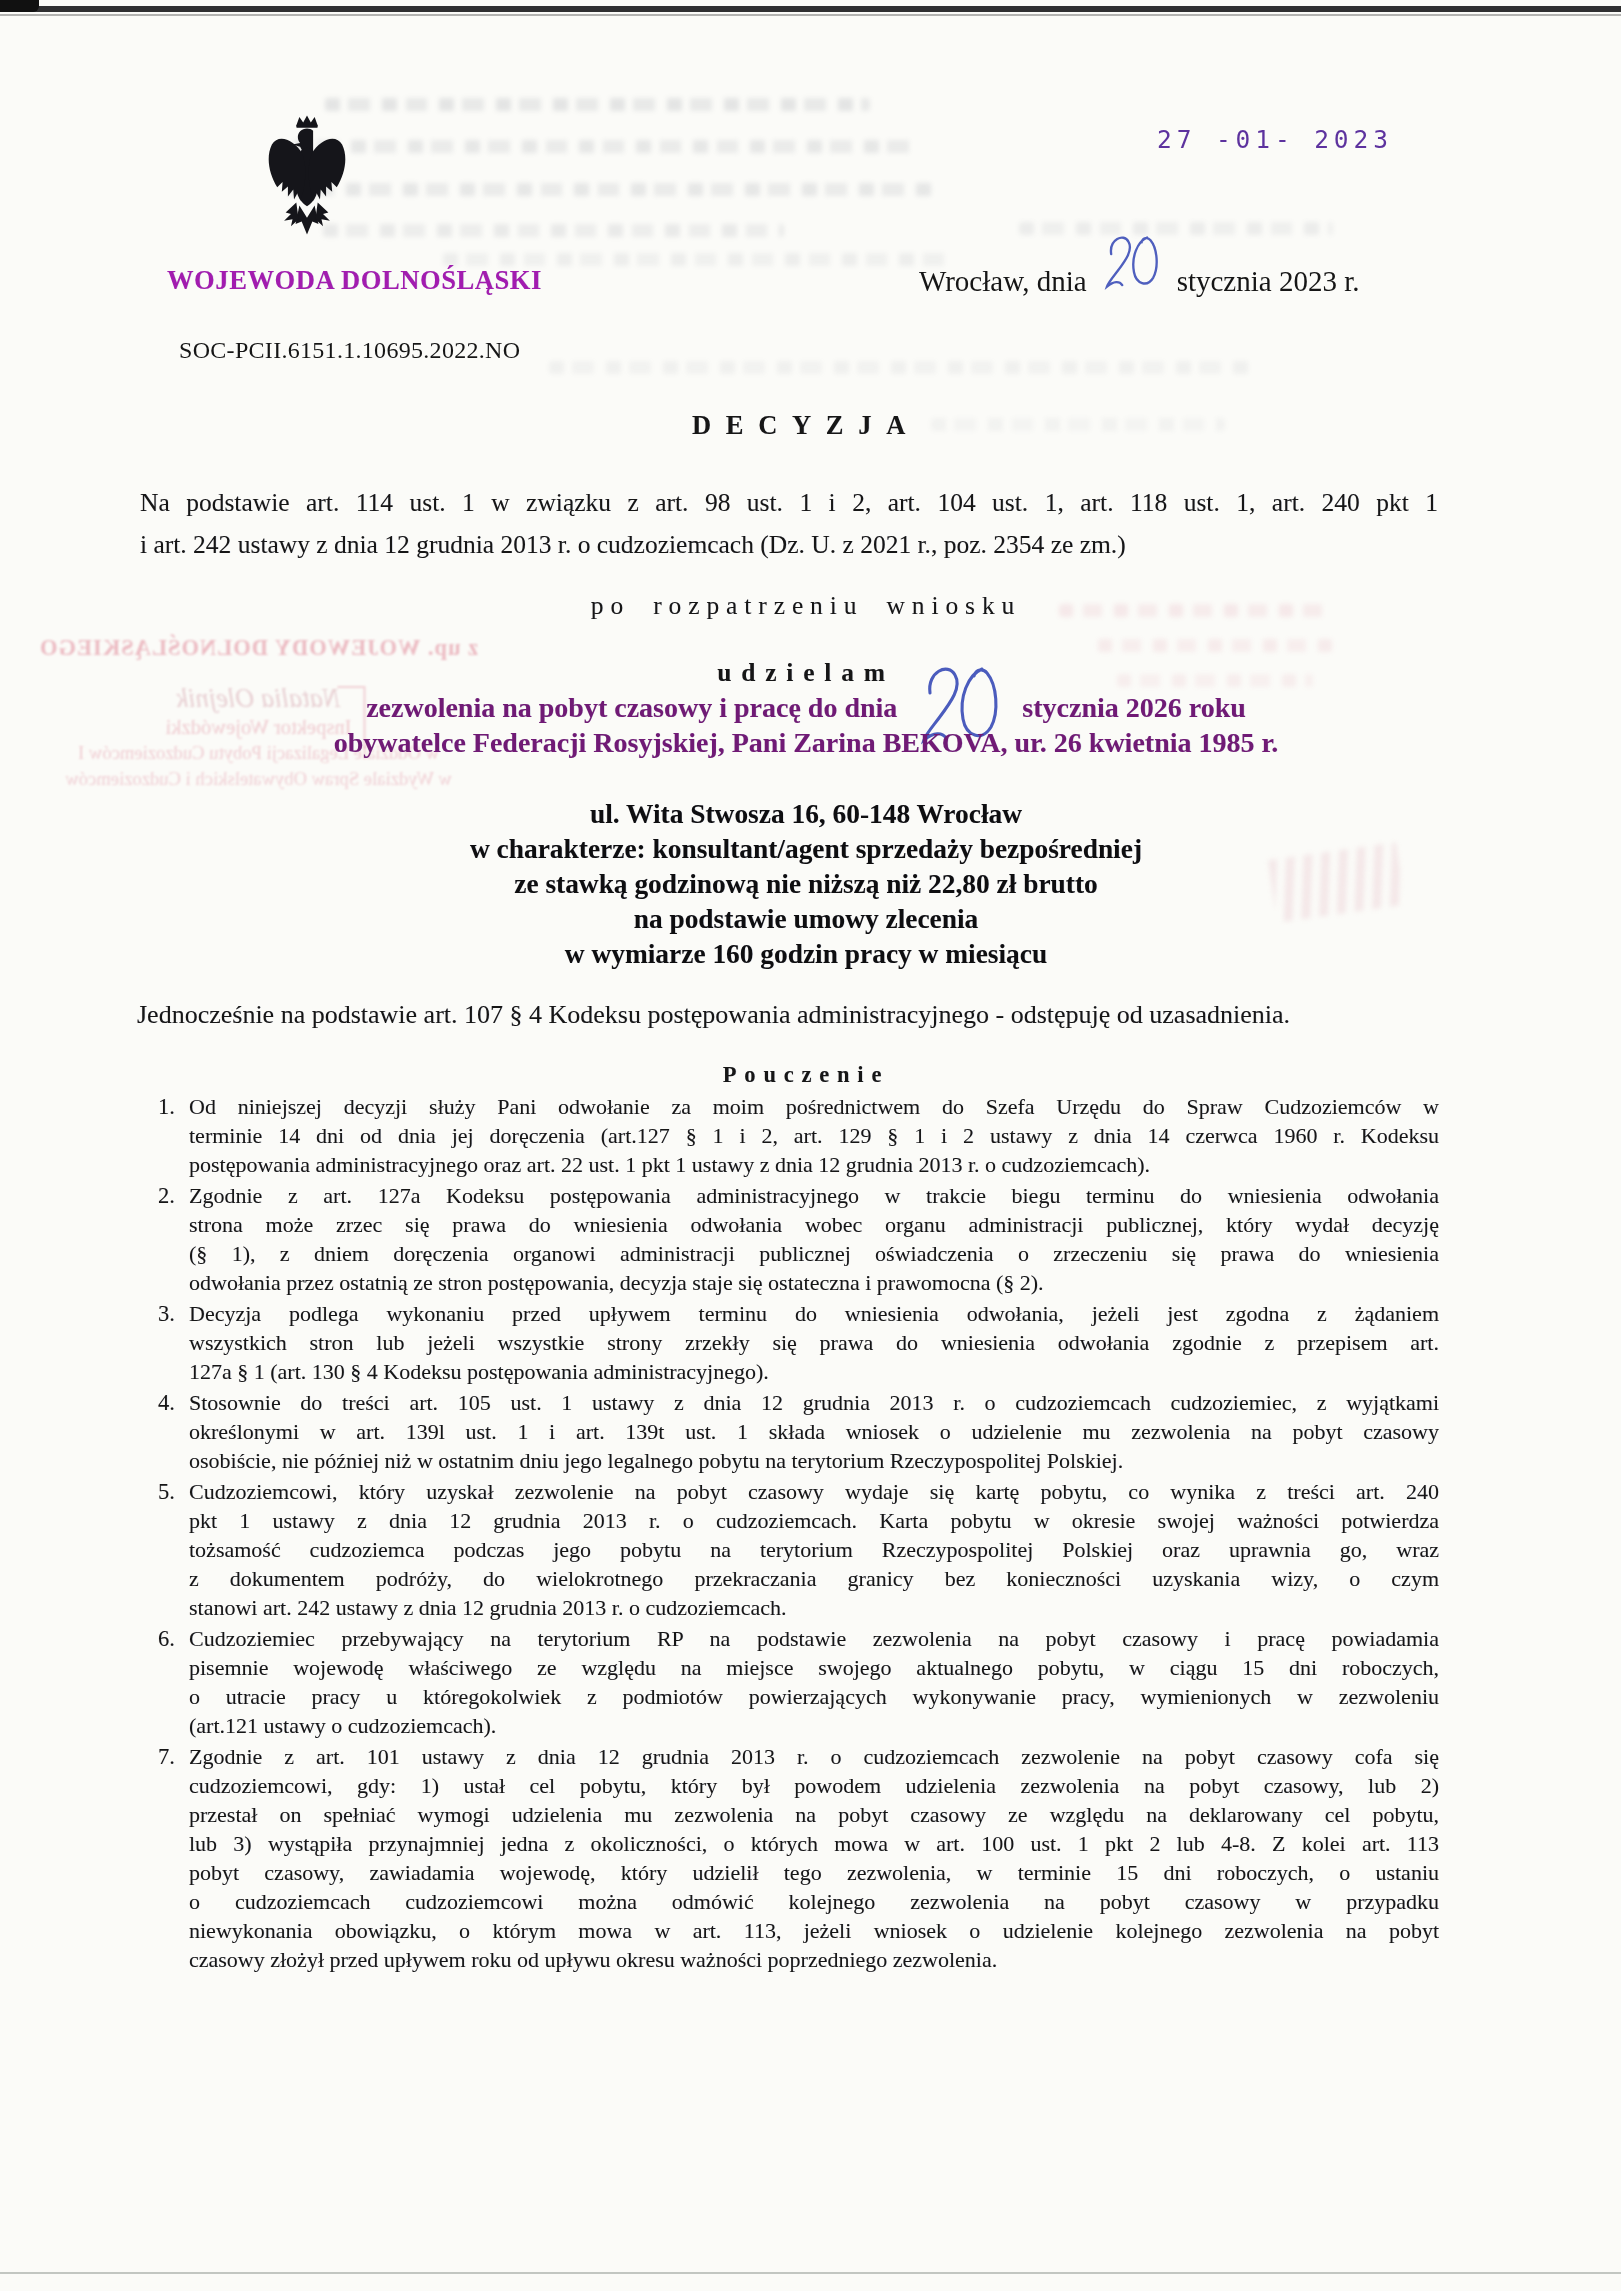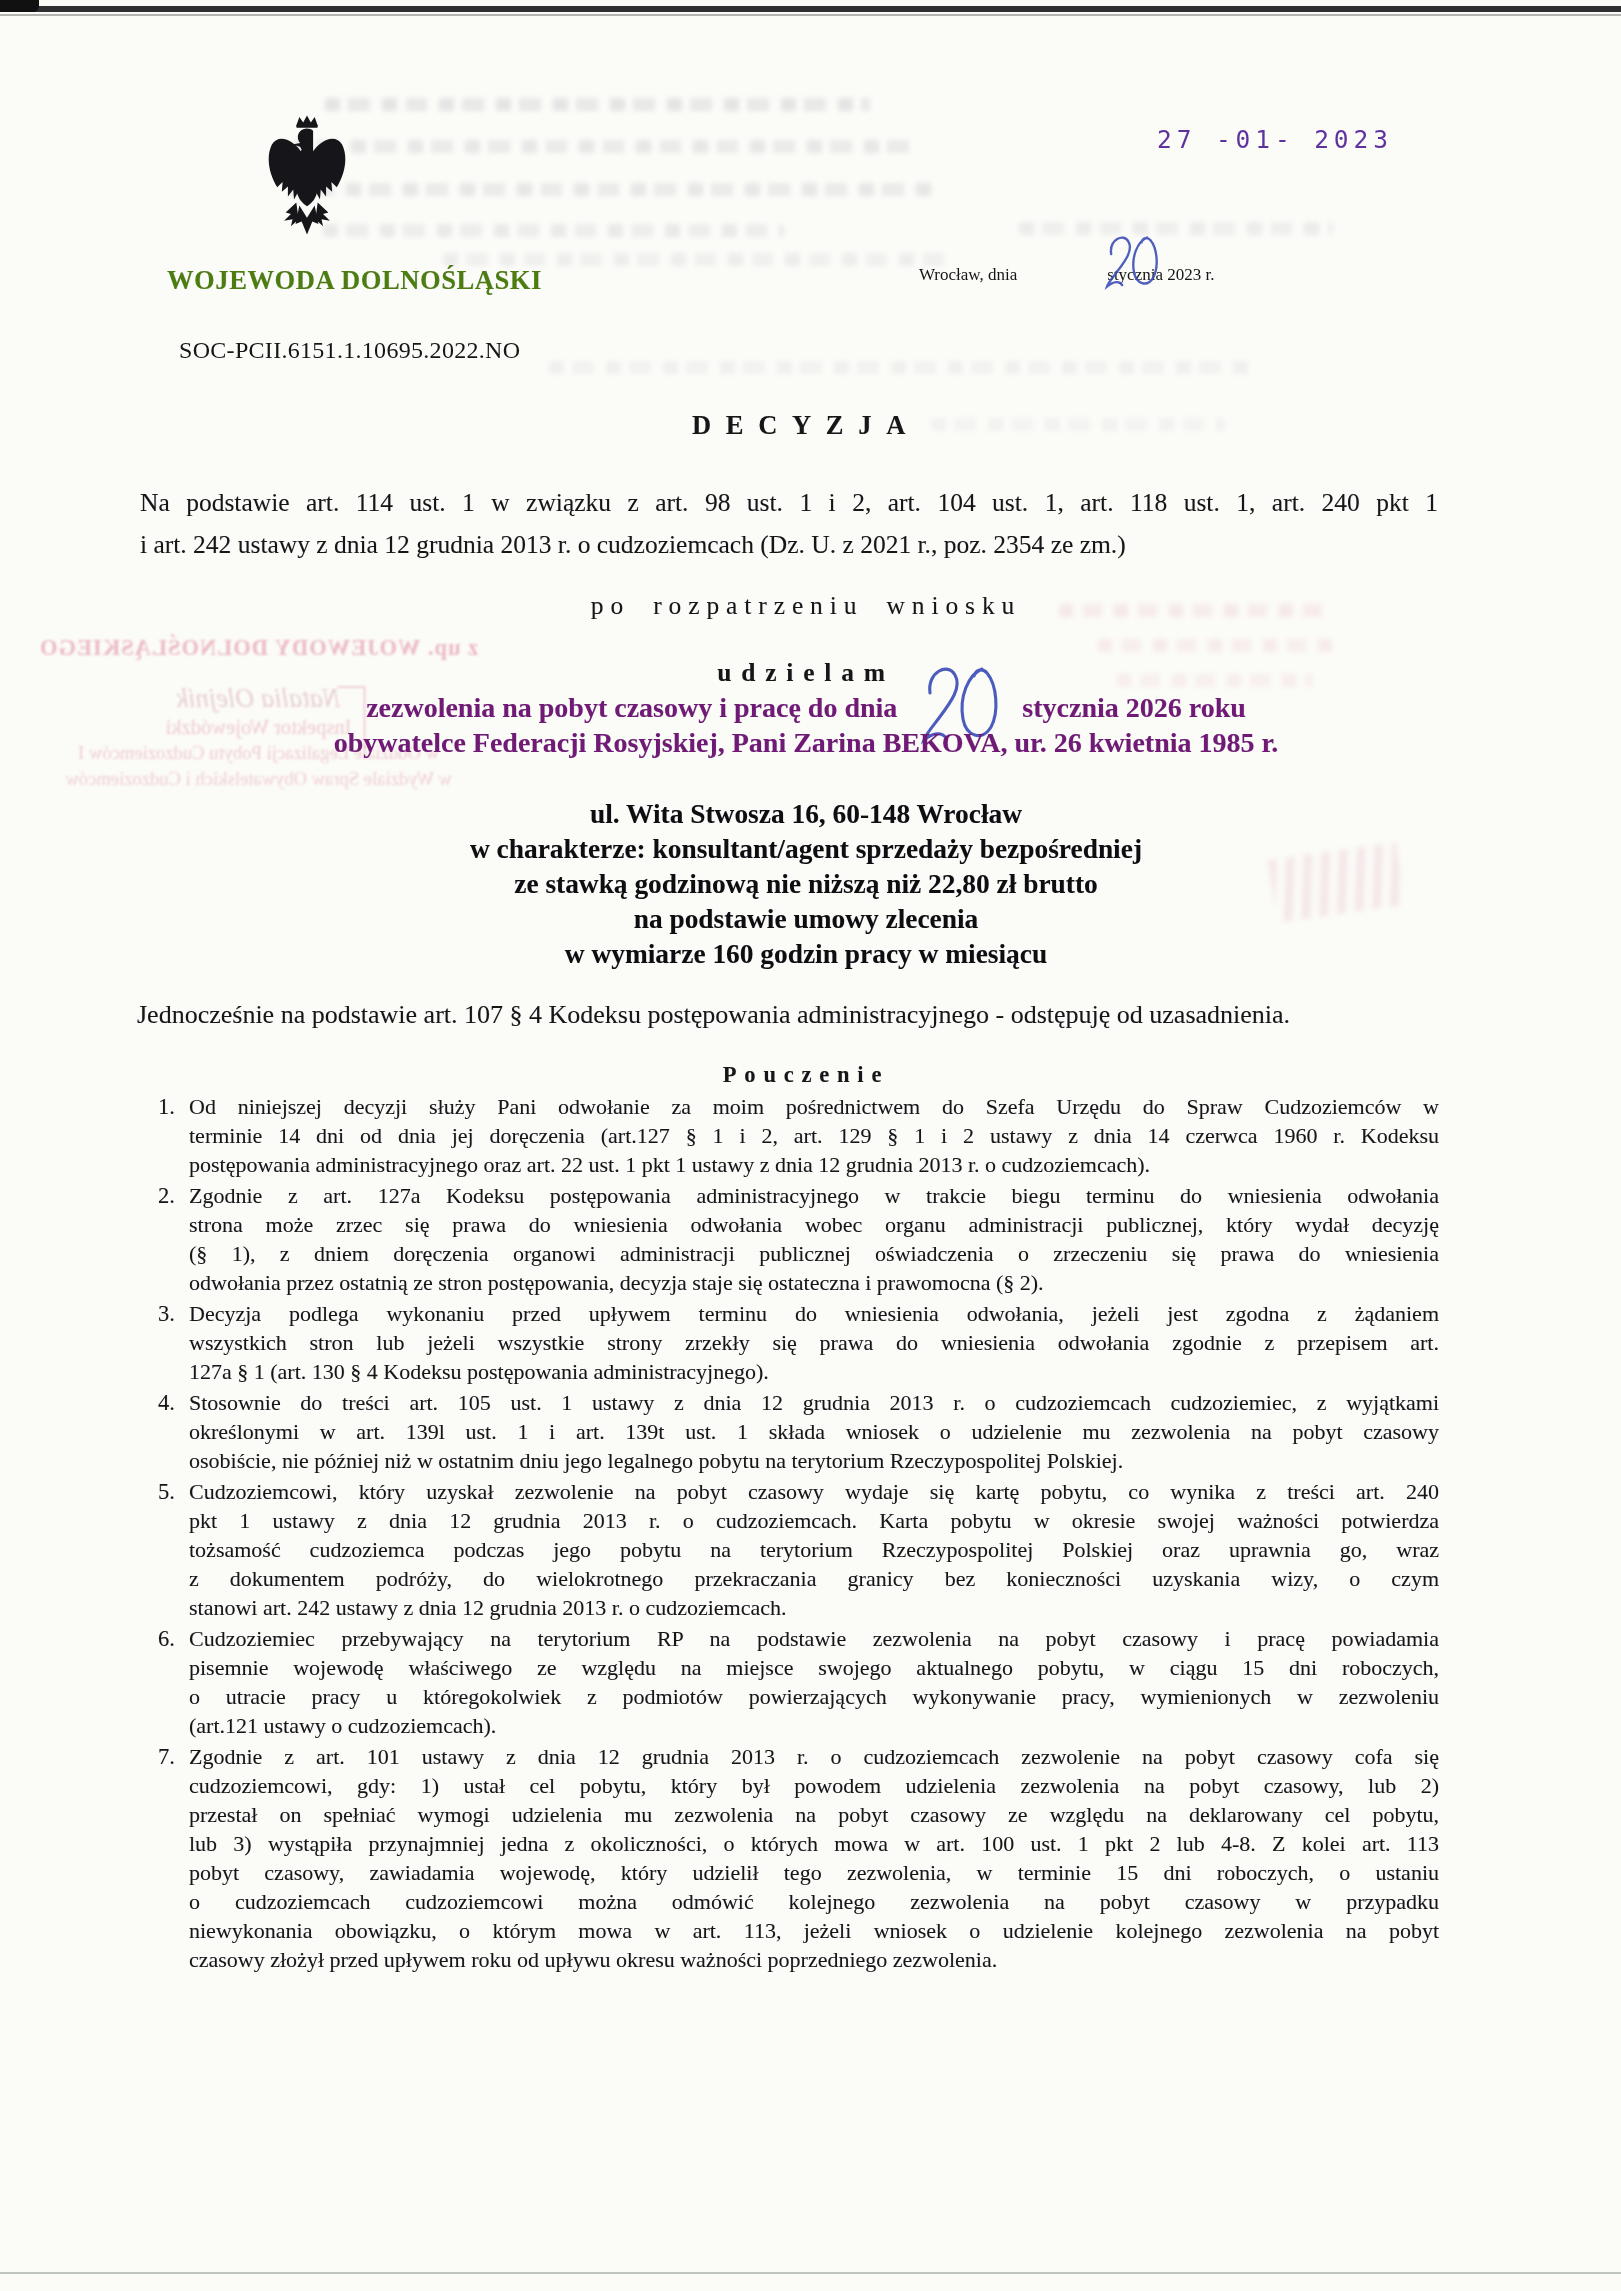--- a/index.html
+++ b/index.html
@@ -24,25 +24,25 @@
   
   .bleed-stamp{position:absolute;left:37px;top:635px;width:443px;pointer-events:none;}
   .bleed-stamp > div{transform:scaleX(-1);filter:blur(1px);text-align:center;}
   .bs1{font-size:22.5px;font-weight:bold;letter-spacing:1px;color:rgba(224,135,152,.55);}
   .bs2{font-size:26.5px;font-style:italic;color:rgba(205,145,158,.42);margin-top:21.6px;}
   .bs3{font-size:20.6px;color:rgba(224,135,152,.42);margin-top:2px;}
   .bs4{font-size:18.6px;color:rgba(224,135,152,.40);margin-top:3.9px;}
   .bs5{font-size:18.6px;color:rgba(224,135,152,.38);margin-top:3.9px;}
   
   .eagle{position:absolute;left:261px;top:114px;filter:blur(0.5px);}
-  .authority{position:absolute;left:167px;top:265px;font-size:26.5px;font-weight:bold;letter-spacing:0.6px;color:#4d7c0f;
+  .authority{position:absolute;left:167px;top:265px;font-size:26.5px;font-weight:bold;letter-spacing:0.6px;color:#a21caf;
     text-shadow:0.5px 0 0 rgba(20,40,120,.18);}
   .date-stamp{position:absolute;left:1157px;top:125px;font-family:"DejaVu Sans Mono",monospace;
     font-size:24.5px;letter-spacing:4.9px;color:#4c1d95;opacity:.9;}
-  .place-date{position:absolute;left:919px;top:265px;font-size:17px;white-space:nowrap;display:flex;align-items:flex-start;}
+  .place-date{position:absolute;left:919px;top:265px;font-size:29px;white-space:nowrap;display:flex;align-items:flex-start;}
   .place-date .gap{display:inline-block;width:90px;}
   .case-number{position:absolute;left:179px;top:337px;font-size:24px;letter-spacing:0.3px;}
   .hand{position:absolute;pointer-events:none;}
   
   .main{position:absolute;left:0;top:410px;width:1612px;
     text-shadow:0.4px 0 0 rgba(10,50,140,.16), -0.4px 0.3px 0 rgba(120,40,40,.08);}
   .title{text-align:center;font-size:26.5px;font-weight:bold;letter-spacing:14.7px;line-height:31px;}
   .legal{margin:41px 174px 0 140px;font-size:25.5px;line-height:42px;}
   .jline{text-align:justify;text-align-last:justify;}
   .lline{text-align:left;}

